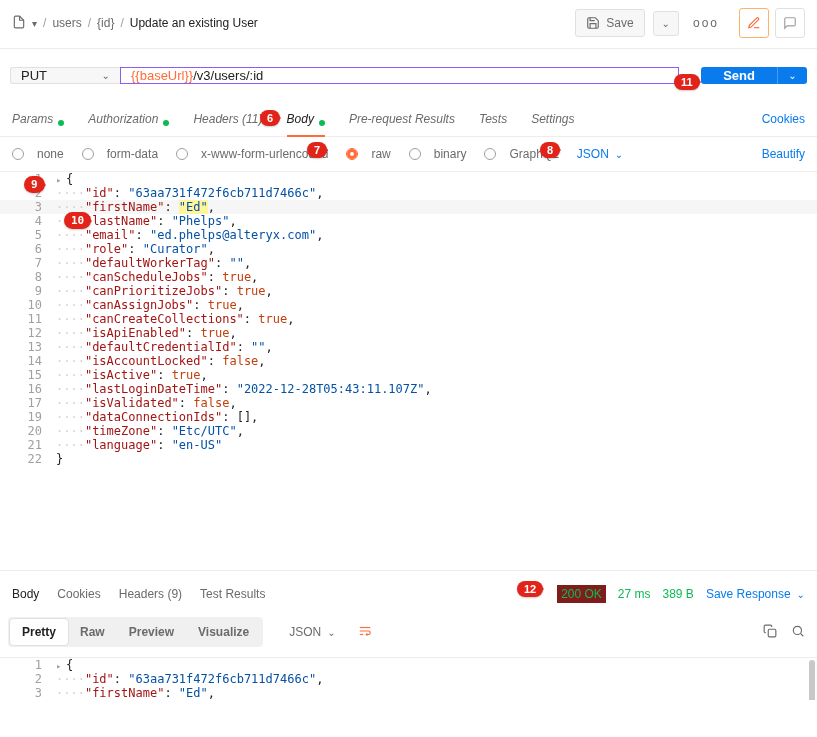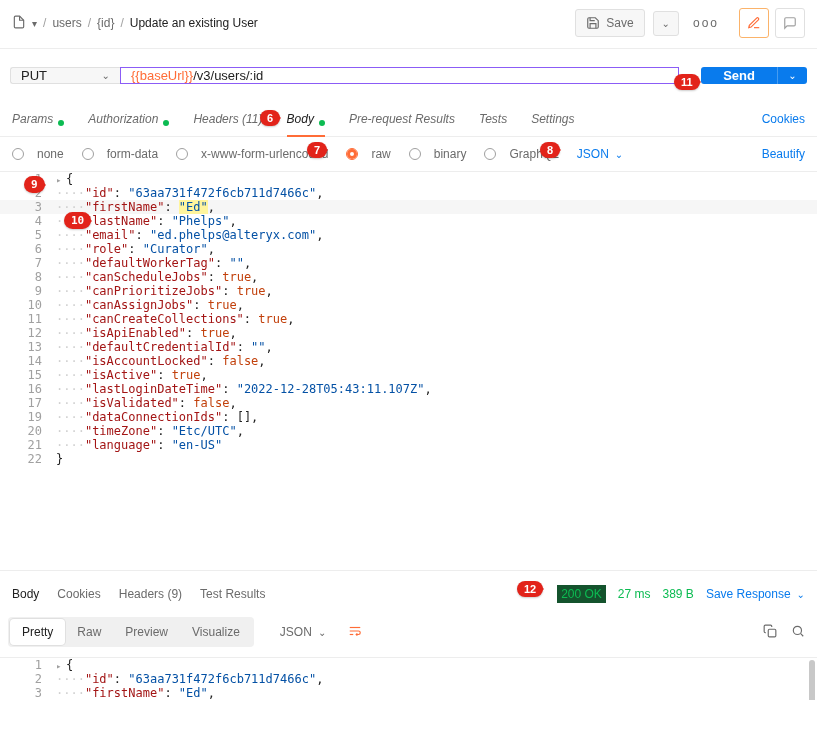--- a/index.html
+++ b/index.html
@@ -43,26 +43,26 @@
     .t-bool { color:#c2410c; }
     .t-dots { color:#d0d0d0; }
     .hilite { background:#fff59d; }
     .line-hl { background:#f6f6f6; }
     .badge { position:absolute; background:#e2231a; color:#fff; font-size:11px; font-weight:600; border-radius:10px; padding:2px 7px; box-shadow:0 1px 2px rgba(0,0,0,0.2); z-index:5; }
     .badge::after { content:''; position:absolute; right:-6px; top:50%; transform:translateY(-50%); border:5px solid transparent; border-left-color:#e2231a; }
     .response-tabs { display:flex; align-items:center; padding: 14px 12px 8px 12px; gap:18px; font-size:12px; color:#6b6b6b; }
     .response-tabs .rtab { cursor:pointer; }
     .response-tabs .rtab.active { color:#212121; }
     .status-area { margin-left:auto; display:flex; align-items:center; gap:12px; }
-    .status-code { background:#14532d; color:#0cbb52; padding:2px 4px; font-weight:500;margin-left:36px; }
+    .status-code { background:#7f1d1d; color:#0cbb52; padding:2px 4px; font-weight:500;margin-left:36px; }
     .status-time,.status-size { color:#0cbb52; }
     .save-resp { color:#097bed; cursor:pointer; display:flex; align-items:center; gap:6px; }
     .response-toolbar { display:flex; align-items:center; padding:6px 12px 10px 8px; gap:4px; font-size:12px; color:#6b6b6b; border-bottom:1px solid #ededed; }
     .seg { display:flex; background:#f0f0f0; border-radius:4px; padding:2px; }
-    .seg-btn { padding:6px 12px; cursor:pointer; border-radius:4px; }
+    .seg-btn { padding:6px 12px; cursor:pointer; border-radius:4px;font-weight:bold; }
     .seg-btn.active { background:#fff; color:#212121; box-shadow:0 0 0 1px #e0e0e0; }
     .json-dd2 { margin-left:12px; display:flex; align-items:center; gap:6px; cursor:pointer; color:#6b6b6b; padding:6px 10px; }
     .tb-right { margin-left:auto; display:flex; gap:14px; color:#6b6b6b; }
     .tb-ic { cursor:pointer; }
     .resp-editor { font-family: Menlo, Consolas, monospace; font-size:12px; position:relative; }
     .chev { font-size:10px; color:#6b6b6b; }
     .icon-svg { width:14px; height:14px; }
     .fold-tri { color:#a0a0a0; font-size:9px; margin-right:2px; vertical-align: middle; display:inline-block; width:8px; }
     .scroll-track { position:absolute; right:2px; top:2px; width:6px; height:50px; background:#c8c8c8; border-radius:3px; }
     .container { position: relative; }

